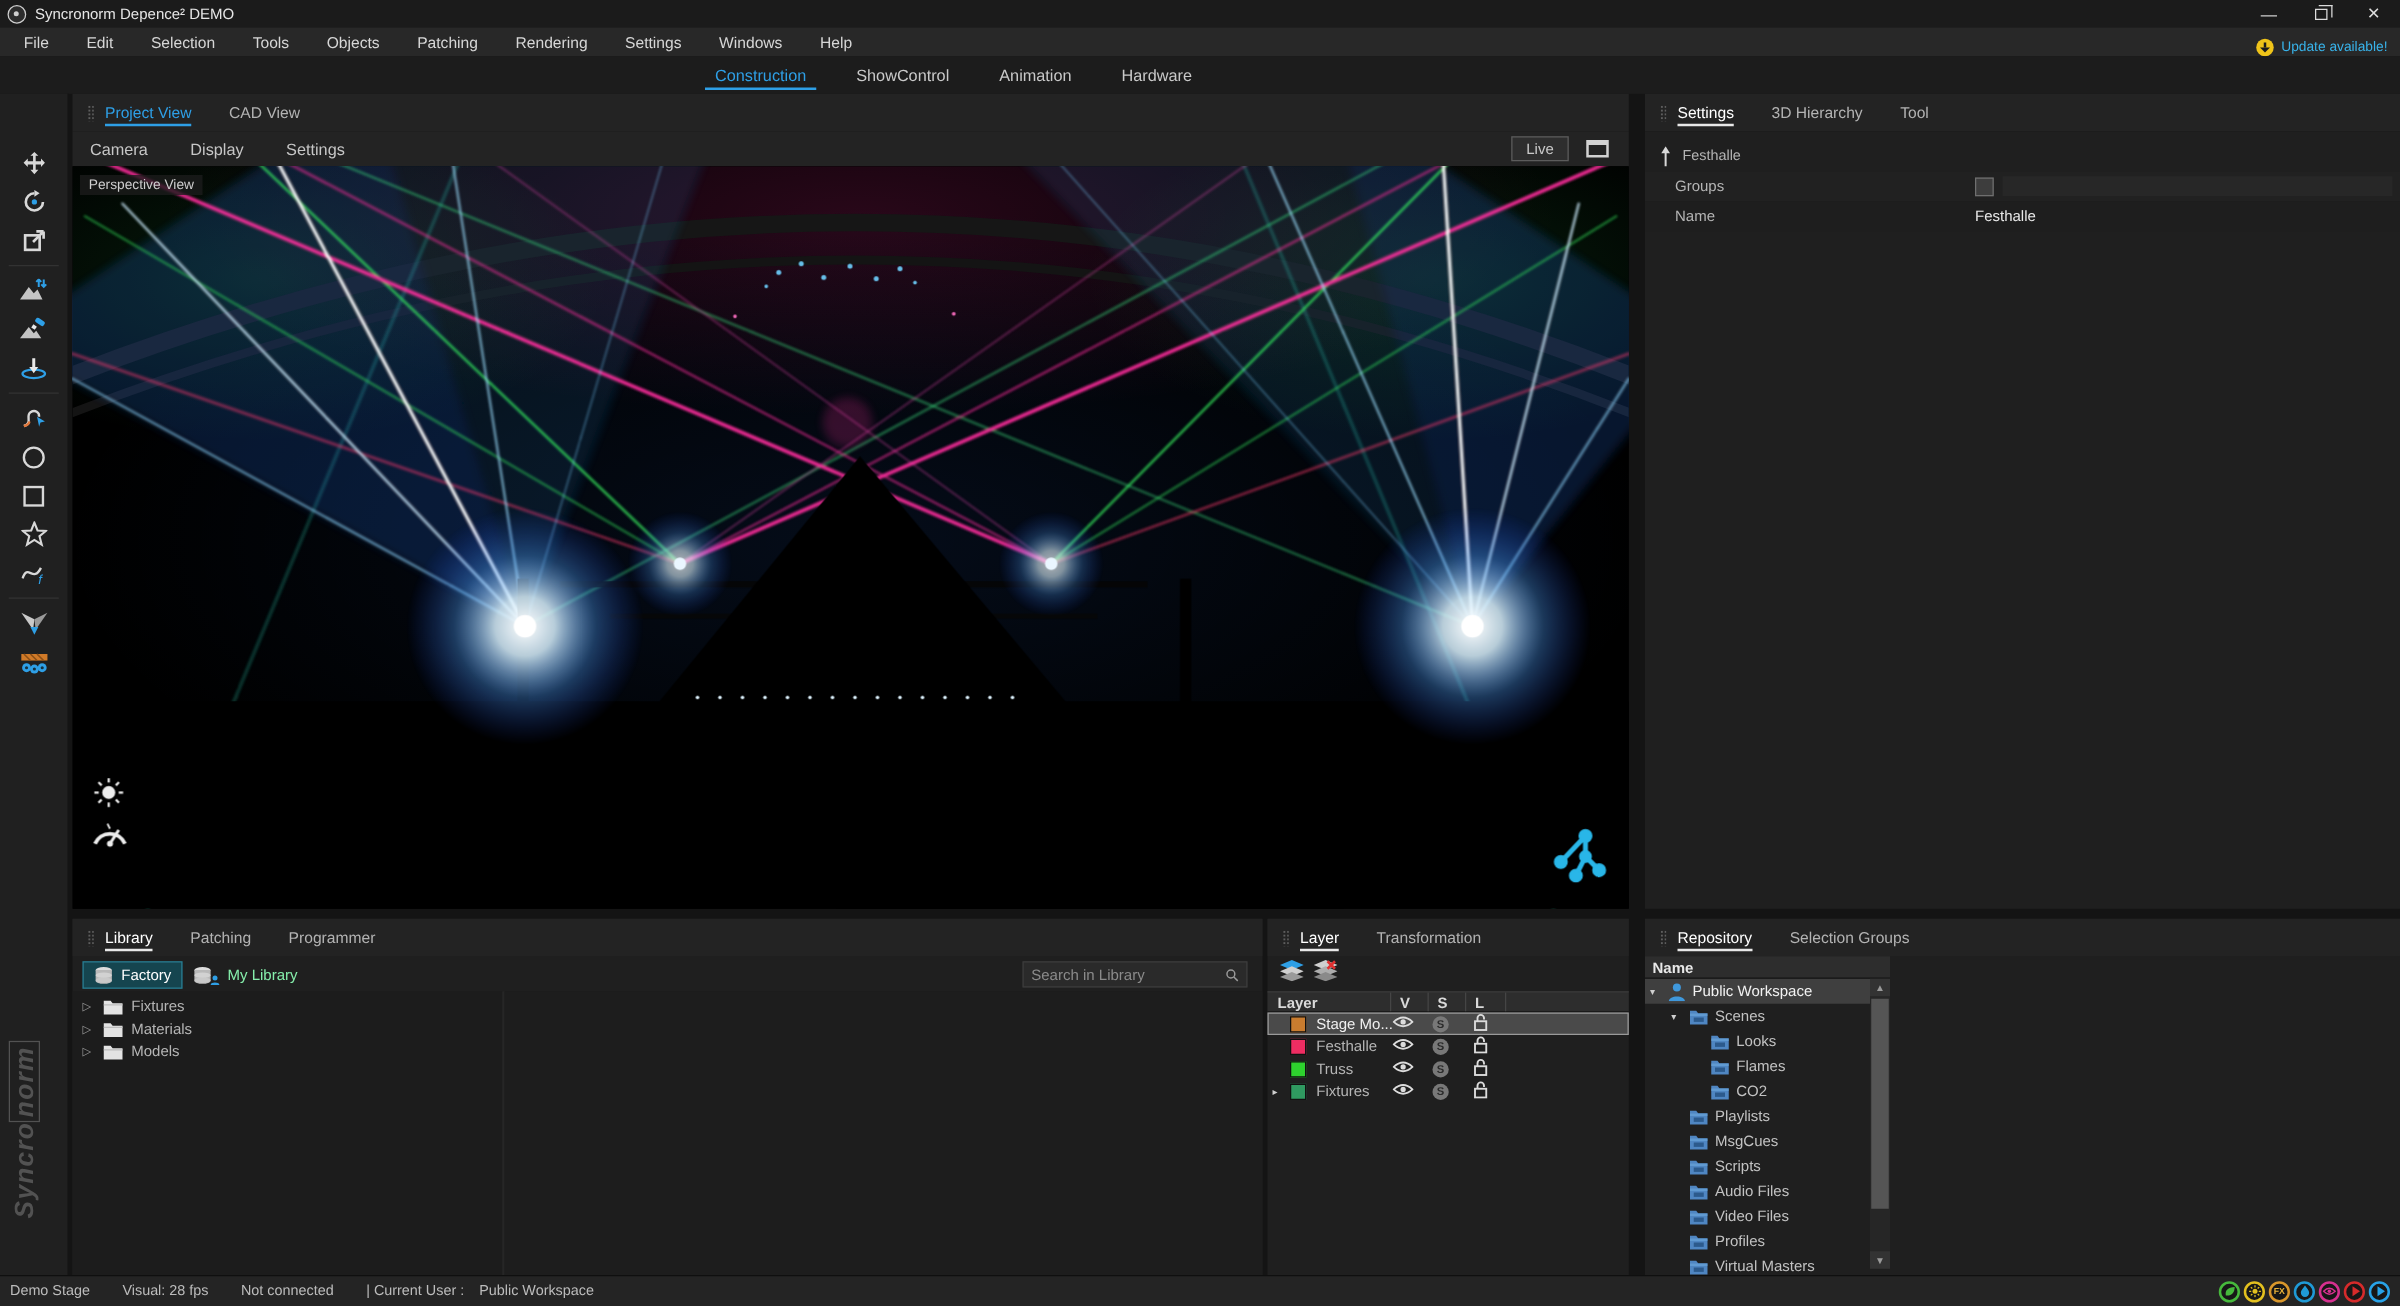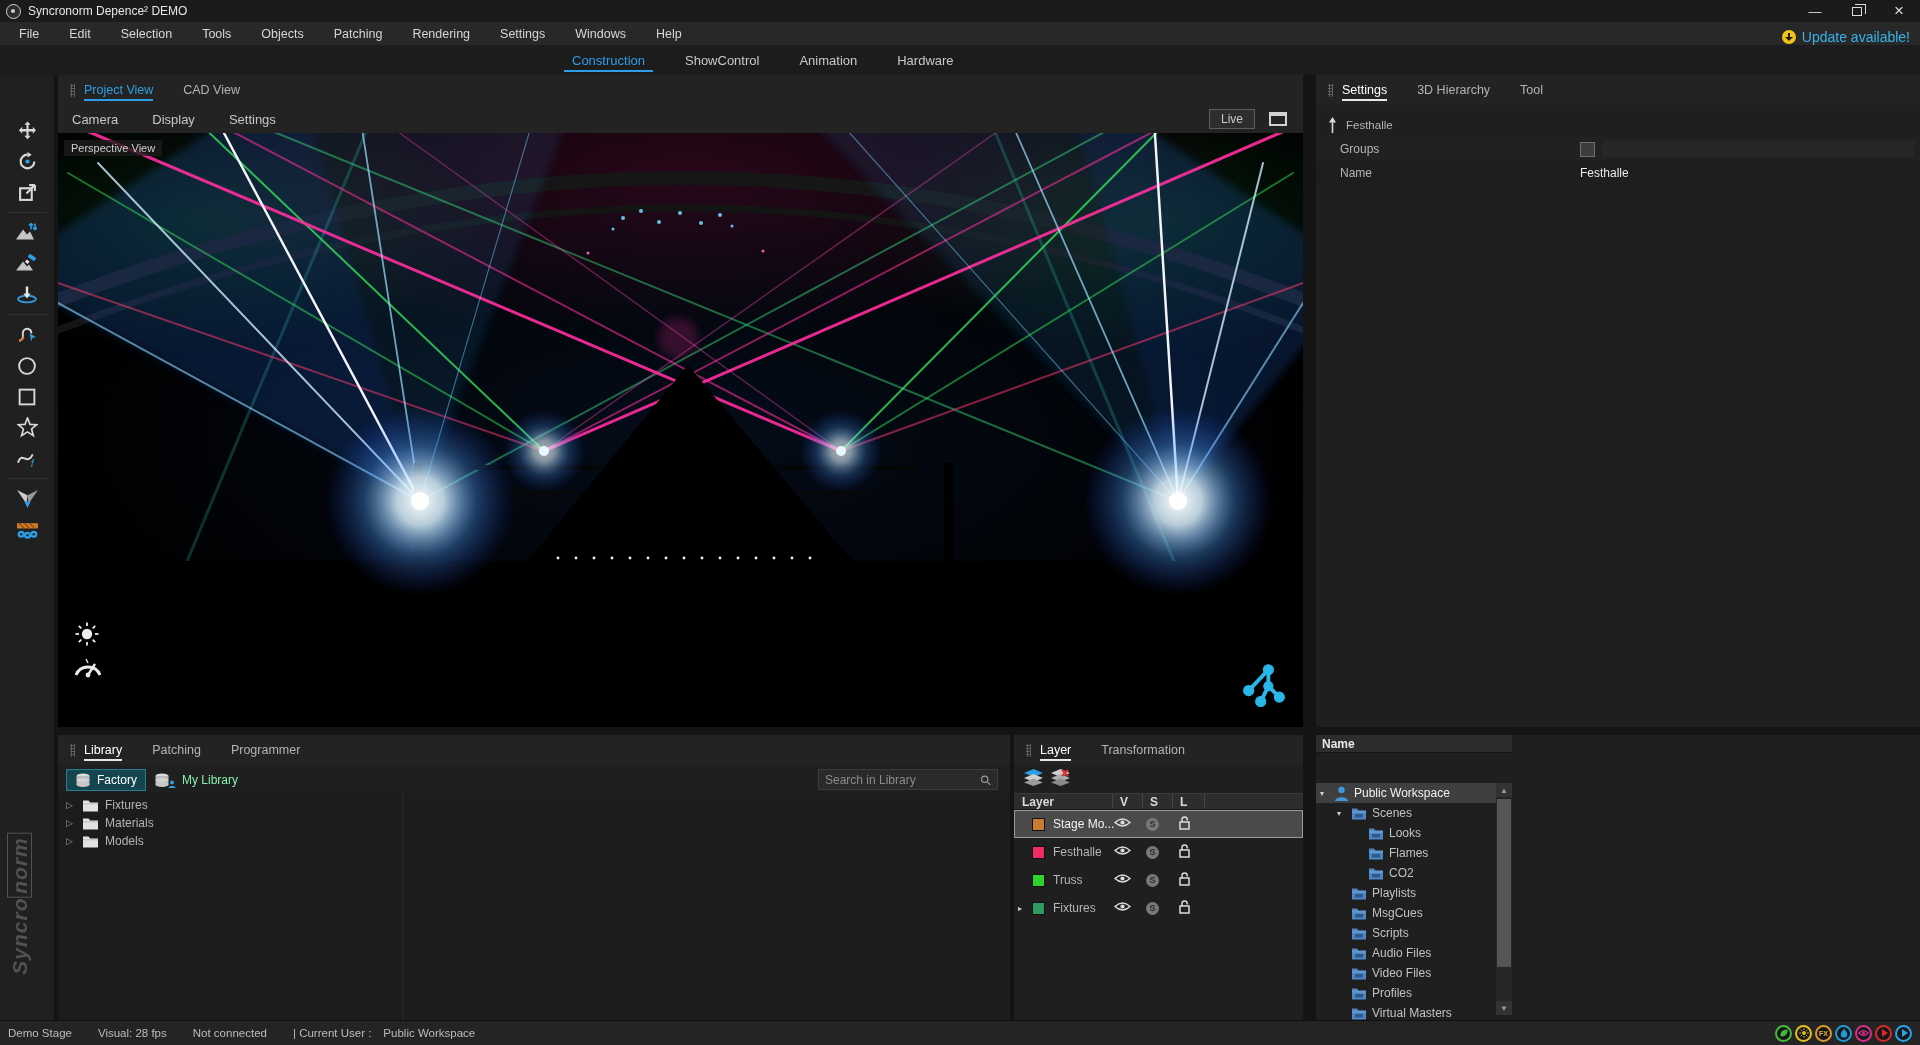--- a/index.html
+++ b/index.html
@@ -23,21 +23,21 @@
 
   
   .menubar { position:absolute; left:0; top:22px; width:1920px; height:23px; background:#282828;
     display:flex; align-items:flex-end; padding-left:4px; }
   .menu-item { padding:0 15px; font-size:12.5px; color:#d6d6d6; height:100%; display:flex; align-items:center; }
   .update-area { margin-left:auto; display:flex; align-items:center; gap:6px; padding-right:10px; }
   .update-icon { width:14px; height:14px; border-radius:50%; background:#f0c419; position:relative; }
   .update-icon::before { content:""; position:absolute; left:6px; top:3px; width:2px; height:4px; background:#1d1d1d; }
   .update-icon::after { content:""; position:absolute; left:3px; top:7px;
     border:4px solid transparent; border-top:4px solid #1d1d1d; }
-  .update-label { font-size:14px; color:#38b3ea; }
+  .update-label { font-size:11px; color:#38b3ea; }
 
   
   .topnav { position:absolute; left:0; top:45px; width:1920px; height:30px; background:#1c1c1c; }
   .topnav-tabs { position:absolute; left:568px; top:0; height:30px; display:flex; gap:32px; }
   .nav-tab { display:flex; align-items:center; font-size:13px; color:#c9c9c9; position:relative; padding:0 4px; }
   .nav-tab.active { color:#2e9fe6; }
   .nav-tab.active::after { content:""; position:absolute; left:-4px; right:-4px; bottom:3px; height:2px; background:#2e9fe6; }
 
   
   .lefttoolbar { position:absolute; left:0; top:75px; width:55px; height:945px; background:#202020;
@@ -109,21 +109,21 @@
   .tri { font-size:9px; color:#9a9a9a; width:10px; }
 
   
   .layer-panel { position:absolute; left:1014px; top:735px; width:289px; height:285px; background:#1f1f1f; }
   .layer-tools { height:28px; display:flex; align-items:center; gap:8px; padding-left:10px; }
   .layer-hdr { height:17px; background:#2d2d2d; border-top:1px solid #3a3a3a; border-bottom:1px solid #151515;
     position:relative; font-size:12px; font-weight:bold; color:#d9d9d9; }
   .layer-hdr .col { position:absolute; top:1px; }
   .lcol-name { left:8px; } .lcol-v { left:106px; } .lcol-s { left:136px; } .lcol-l { left:166px; }
   .layer-hdr .sep { position:absolute; top:0; bottom:0; width:1px; background:#454545; }
-  .layer-row { position:relative; height:28px; display:flex; align-items:center; font-size:12px; color:#b5b5b5; }
+  .layer-row { position:relative; height:18px; display:flex; align-items:center; font-size:12px; color:#b5b5b5; }
   .layer-row.selected { background:#4a4a4a; outline:1px solid #9a9a9a; outline-offset:-1px; color:#f0f0f0; }
   .layer-row .expander { position:absolute; left:4px; font-size:8px; color:#cfcfcf; }
   .swatch { position:absolute; left:18px; width:13px; height:13px; border:1px solid #111; }
   .layer-name { position:absolute; left:39px; }
   .layer-eye { position:absolute; left:100px; }
   .s-badge { position:absolute; left:132px; width:13px; height:13px; border-radius:50%; background:#787878;
     color:#2c2c2c; font-size:9px; font-weight:bold; display:flex; align-items:center; justify-content:center; }
   .layer-lock { position:absolute; left:164px; }
 
   
@@ -679,20 +679,25 @@
             <rect x="2" y="7" width="9" height="7" fill="none" stroke="#dcdcdc" stroke-width="1.5"></rect>
             <path d="M4 7 V4.5 A2.6 2.6 0 0 1 9.2 4.5 V5.5" fill="none" stroke="#dcdcdc" stroke-width="1.5"></path>
           </svg>
         </span>
       </div>
 
   </div>
 </div>
 
 <div class="repo-panel">
+  <div class="ptab-row">
+    <span class="grip"></span>
+    <div class="ptab active">Repository</div>
+      <div class="ptab">Selection Groups</div>
+  </div>
   <div class="repo-hdr">
     <span>Name</span>
   </div>
   <div class="repo-tree">
 
       <div class="repo-row selected" style="padding-left: 4px;">
         <span class="tri">▾</span>
 
         <svg width="15" height="15" viewBox="0 0 14 14">
           <circle cx="7" cy="3.8" r="3" fill="#3f98dc"></circle>

